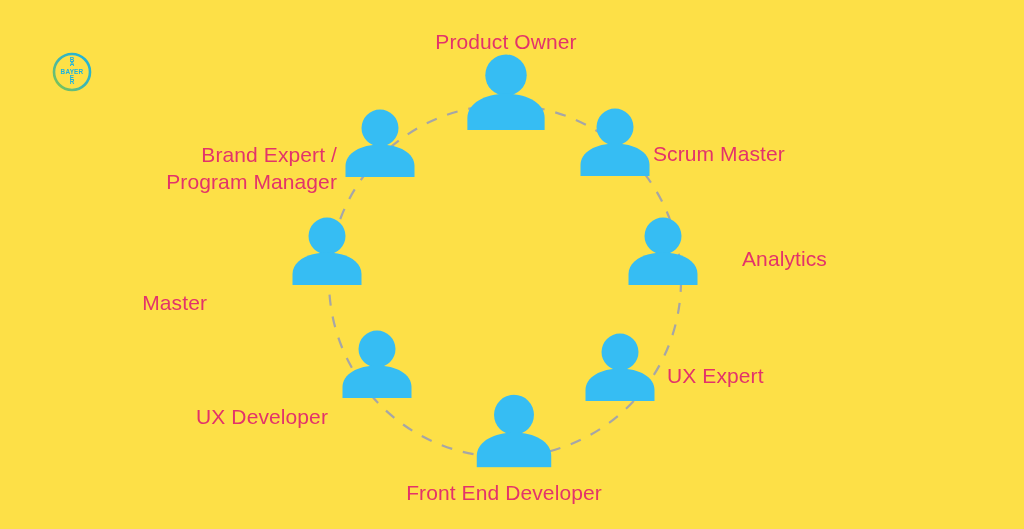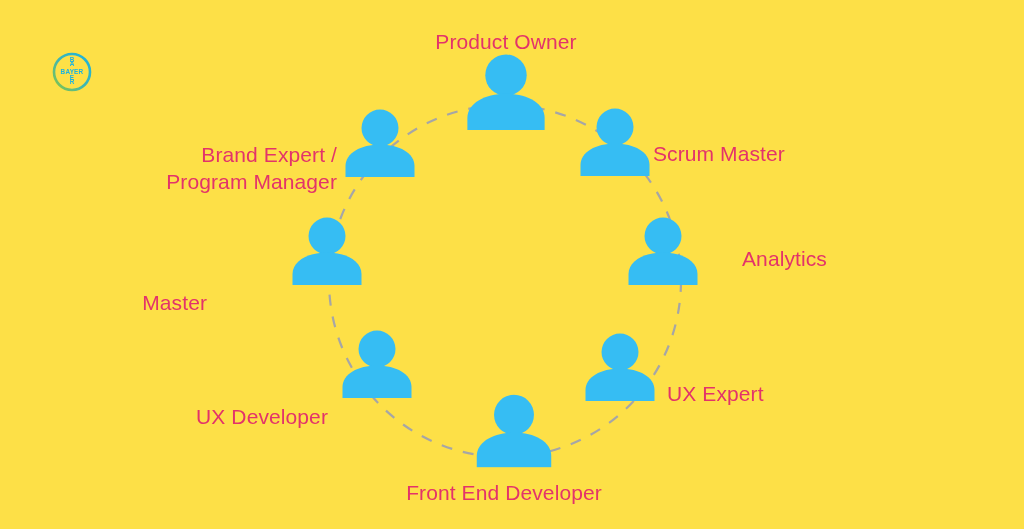--- a/index.html
+++ b/index.html
@@ -110,21 +110,21 @@
           <path d="M1.5 68 L1.5 57 C1.5 44.2 16.8 35.5 36 35.5 C55.2 35.5 70.5 44.2 70.5 57 L70.5 68 Z" fill="#36bdf3"></path>
         </svg>
       </div>
       <div class="role-label label-right" style="color: rgb(227, 51, 106); left: 742px; text-align: left; top: 245px;">Analytics</div>
       <div class="person" style="left: 620px; top: 367px;">
         <svg width="72.0" height="68.0" viewBox="0 0 72 68">
           <circle cx="36" cy="19" r="18.5" fill="#36bdf3"></circle>
           <path d="M1.5 68 L1.5 57 C1.5 44.2 16.8 35.5 36 35.5 C55.2 35.5 70.5 44.2 70.5 57 L70.5 68 Z" fill="#36bdf3"></path>
         </svg>
       </div>
-      <div class="role-label label-right" style="color: rgb(227, 51, 106); left: 667px; text-align: left; top: 380px;">UX Expert</div>
+      <div class="role-label label-right" style="color: rgb(227, 51, 106); left: 667px; text-align: left; top: 362px;">UX Expert</div>
       <div class="person" style="left: 514px; top: 431px;">
         <svg width="77.8" height="73.4" viewBox="0 0 72 68">
           <circle cx="36" cy="19" r="18.5" fill="#36bdf3"></circle>
           <path d="M1.5 68 L1.5 57 C1.5 44.2 16.8 35.5 36 35.5 C55.2 35.5 70.5 44.2 70.5 57 L70.5 68 Z" fill="#36bdf3"></path>
         </svg>
       </div>
       <div class="role-label label-center" style="color: rgb(227, 51, 106); left: 0px; width: 1024px; text-align: center; transform: translateX(-8px); top: 479px;">Front End Developer</div>
       <div class="person" style="left: 377px; top: 364px;">
         <svg width="72.0" height="68.0" viewBox="0 0 72 68">
           <circle cx="36" cy="19" r="18.5" fill="#36bdf3"></circle>

